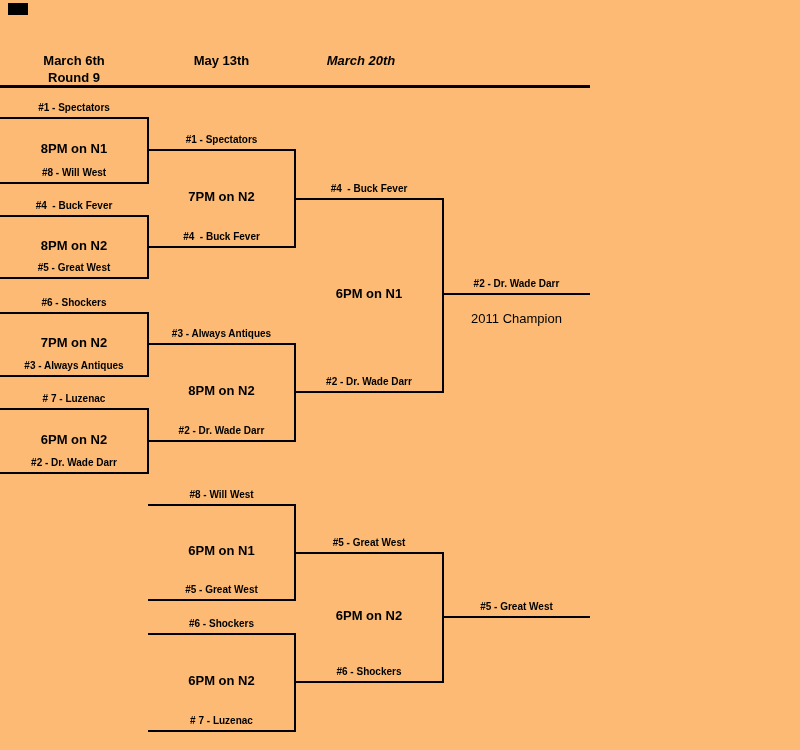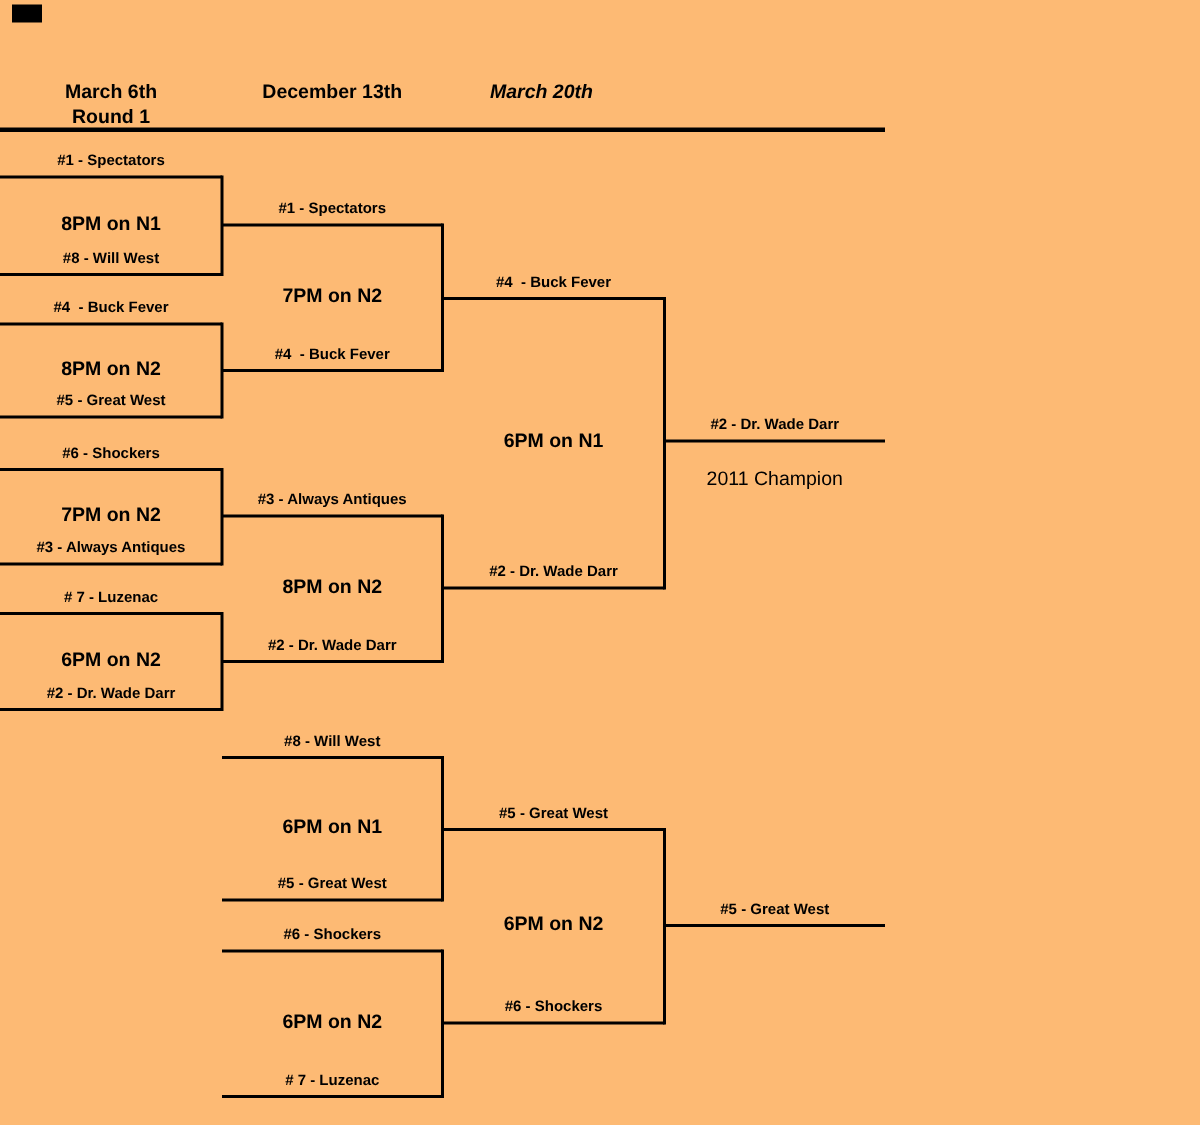--- a/index.html
+++ b/index.html
@@ -18,24 +18,24 @@
 </style>
 </head>
 <body>
 
 <div class="page">
 
   <div class="corner"></div>
 
   <div class="header-col" style="left:0;width:148px;">
     <div>March 6th</div>
-    <div>Round 1</div>
+    <div>Round 9</div>
   </div>
   <div class="header-col" style="left:148px;width:147px;">
-    <div>December 13th</div>
+    <div>May 13th</div>
   </div>
   <div class="header-col" style="left:287px;width:148px;font-style:italic;">
     <div>March 20th</div>
   </div>
   <div class="sep" style="left:0;top:85px;width:590px;"></div>
 
   <div class="team" style="left:0;top:100px;width:148px;">#1 - Spectators</div>
   <div class="hline" style="left:0;top:117px;width:148px;"></div>
   <div class="time" style="left:0;top:141px;width:148px;">8PM on N1</div>
   <div class="team" style="left:0;top:165px;width:148px;">#8 - Will West</div>

